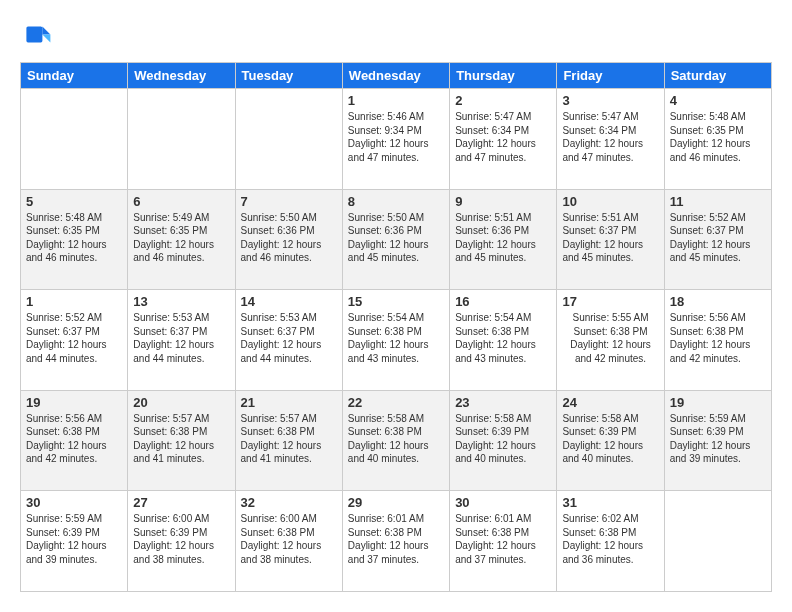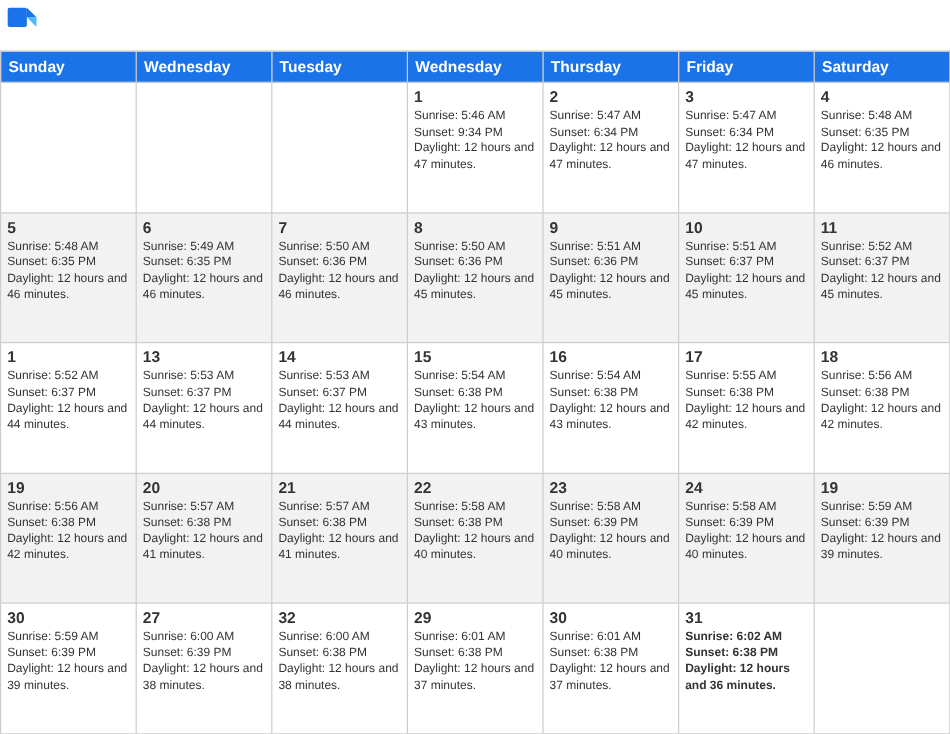--- a/index.html
+++ b/index.html
@@ -6,21 +6,21 @@
     body {
       width: 792px;
       height: 612px;
       font-family: Arial, sans-serif;
       background: #fff;
       overflow: hidden;
     }
     .page {
       width: 792px;
       height: 612px;
-      padding: 0;
+      padding: 20px;
       display: flex;
       flex-direction: column;
     }
     .header {
       display: flex;
       justify-content: space-between;
       align-items: flex-start;
       margin-bottom: 10px;
     }
     .logo {
@@ -227,21 +227,21 @@
 Daylight: 12 hours and 43 minutes.</div>
           </td>
           <td>
             <span class="day-number">16</span>
             <div class="day-info" style="white-space: pre-line;">Sunrise: 5:54 AM
 Sunset: 6:38 PM
 Daylight: 12 hours and 43 minutes.</div>
           </td>
           <td>
             <span class="day-number">17</span>
-            <div class="day-info" style="white-space: pre-line;">Sunrise: 5:55 AM
+            <div class="day-info" style="white-space: pre-line; text-align: center;">Sunrise: 5:55 AM
 Sunset: 6:38 PM
 Daylight: 12 hours and 42 minutes.</div>
           </td>
           <td>
             <span class="day-number">18</span>
             <div class="day-info" style="white-space: pre-line;">Sunrise: 5:56 AM
 Sunset: 6:38 PM
 Daylight: 12 hours and 42 minutes.</div>
           </td>
         </tr>
@@ -315,21 +315,21 @@
 Daylight: 12 hours and 37 minutes.</div>
           </td>
           <td>
             <span class="day-number">30</span>
             <div class="day-info" style="white-space: pre-line;">Sunrise: 6:01 AM
 Sunset: 6:38 PM
 Daylight: 12 hours and 37 minutes.</div>
           </td>
           <td>
             <span class="day-number">31</span>
-            <div class="day-info" style="white-space: pre-line; font-weight: bold;">Sunrise: 6:02 AM
+            <div class="day-info" style="white-space: pre-line;">Sunrise: 6:02 AM
 Sunset: 6:38 PM
 Daylight: 12 hours and 36 minutes.</div>
           </td>
           <td class="empty-cell"></td>
         </tr>
       </tbody>
   </table>
 </div>
 
 </body></html>

